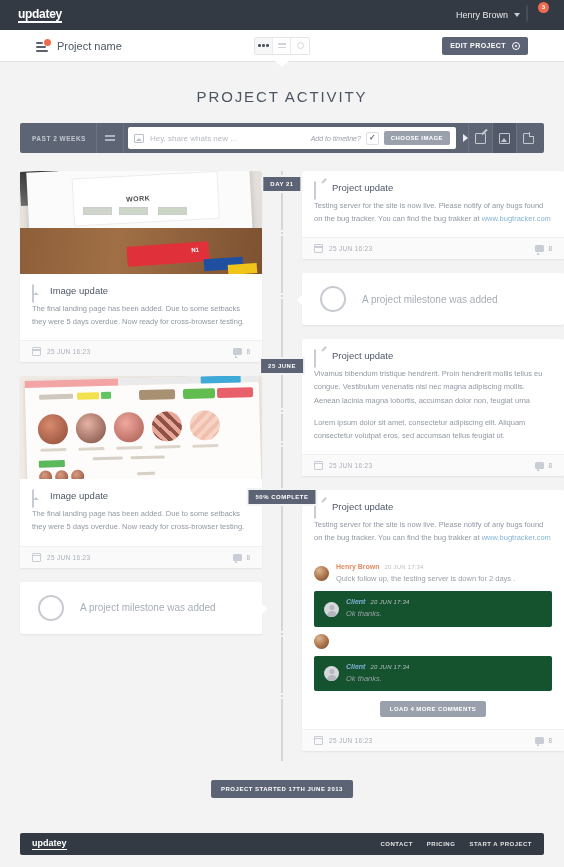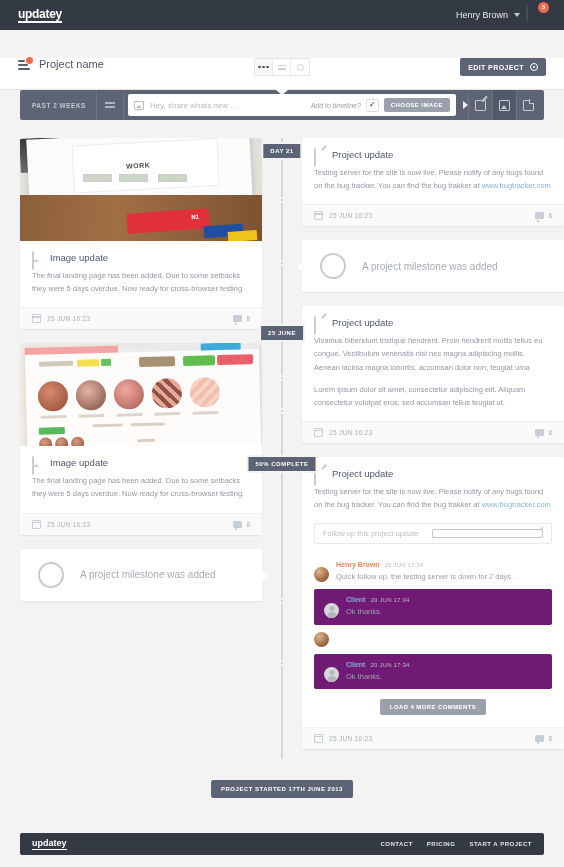--- a/index.html
+++ b/index.html
@@ -38,21 +38,21 @@
   }
   .badge-dot {
     position: absolute; top: -3px; right: -3px; width: 11px; height: 11px;
     border-radius: 50%; background: #ef6b4f; color: #fff;
     font-size: 6px; line-height: 11px; text-align: center; font-weight: bold;
   }
 
   
   .projbar {
     height: 32px; background: #fff; border-bottom: 1px solid #e2e2e2;
-    display: flex; align-items: flex-start; padding: 0 18px; position: relative; margin-top: 28px;
+    display: flex; align-items: center; padding: 0 36px; position: relative;
   }
   .proj-left { display: flex; align-items: center; gap: 7px; }
   .proj-icon { position: relative; width: 14px; height: 12px; }
   .proj-icon .bar { position: absolute; left: 0; height: 2px; background: #5a616d; border-radius: 1px; }
   .proj-icon .b1 { top: 2px; width: 7px; }
   .proj-icon .b2 { top: 6px; width: 10px; }
   .proj-icon .b3 { top: 10px; width: 12px; }
   .proj-icon .dot {
     position: absolute; top: -1px; right: -1px; width: 7px; height: 7px;
     border-radius: 50%; background: #ef6b4f;
@@ -388,23 +388,23 @@
     margin: 0 12px 10px; border: 1px solid #e8e9eb; border-radius: 2px;
     height: 21px; display: flex; align-items: center; padding: 0 8px;
   }
   .followup span { font-size: 7.5px; color: #b9bec6; flex: 1; }
   .fu-pencil { width: 9px; height: 9px; border: 1.2px solid #c3c8d0; border-radius: 1px; position: relative; }
   .fu-pencil::after {
     content: ''; position: absolute; right: -2px; top: -2px; width: 5px; height: 1.4px;
     background: #c3c8d0; transform: rotate(-45deg);
   }
   .comment {
-    display: flex; gap: 7px; padding: 7px 12px; align-items: flex-end;
-  }
-  .comment.alt { background: #701a75; margin: 0 12px; border-radius: 2px; padding: 7px 10px; }
+    display: flex; gap: 7px; padding: 7px 12px; align-items: center;
+  }
+  .comment.alt { background: #14532d; margin: 0 12px; border-radius: 2px; padding: 7px 10px; font-style: italic; }
   .cav { width: 15px; height: 15px; border-radius: 50%; flex: none; }
   .cav.henry { background: radial-gradient(circle at 35% 30%, #dcb68f 0%, #a9714a 55%, #6b4128 100%); }
   .cav.client { background: #d6d8dc; position: relative; overflow: hidden; }
   .cav.client::before {
     content: ''; position: absolute; left: 50%; top: 3px; width: 5px; height: 5px;
     border-radius: 50%; background: #b4b8be; transform: translateX(-50%);
   }
   .cav.client::after {
     content: ''; position: absolute; left: 50%; top: 9px; width: 10px; height: 7px;
     border-radius: 5px 5px 0 0; background: #b4b8be; transform: translateX(-50%);
@@ -489,20 +489,21 @@
 
     <button class="edit-project">
       <span>EDIT PROJECT</span>
       <span class="gear">
           <i class="nub"></i>
         </span>
     </button>
     <span class="notch"></span>
   </div>
 
+  <h1 class="page-title">PROJECT ACTIVITY</h1>
 
   <div class="composer">
     <span class="past-weeks">PAST 2 WEEKS</span>
     <span class="comp-divider"></span>
     <span class="filter-icon">
         <i></i>
         <i></i>
       </span>
     <span class="comp-divider"></span>
     <div class="comp-input">
@@ -684,24 +685,20 @@
 
         <div class="card nub-left" style="margin-top:14px">
           <div class="card-head">
             <span class="hicon"><span class="hicon-box hicon-pencil"></span></span>
             <span class="card-title">Project update</span>
           </div>
           <div class="card-body">
             <p><span>Testing server for the site is now live. Please notify of any bugs found on the bug tracker. You can find the bug trakker at </span><a href="#">www.bugtracker.com</a></p>
           </div>
 
-          <div class="followup">
-            <span>Follow up this project update</span>
-            <span class="fu-pencil"></span>
-          </div>
 
           <div class="comment">
             <span class="cav henry"></span>
             <span class="cbody">
               <span class="cmeta">
                 <span class="cname">Henry Brown</span>
                 <span class="cdate">20 JUN 17:34</span>
               </span>
               <span class="ctext" style="display:block">Quick follow up, the testing server is down for 2 days .</span>
             </span>

